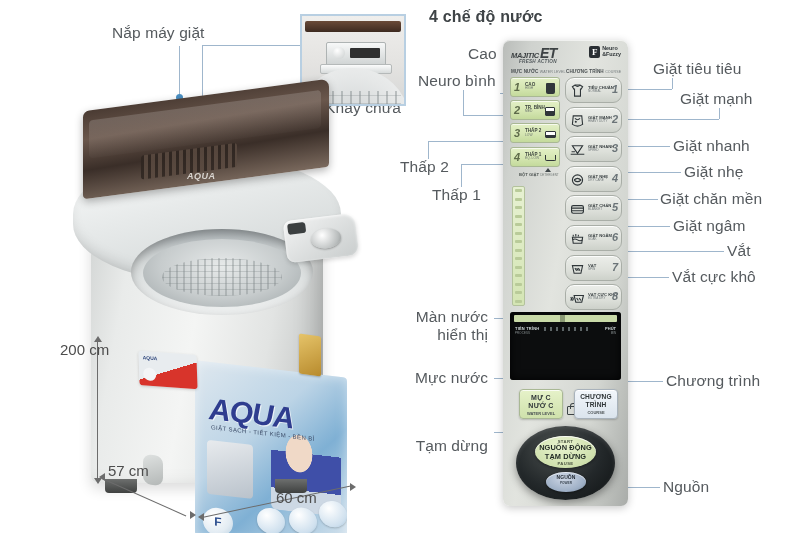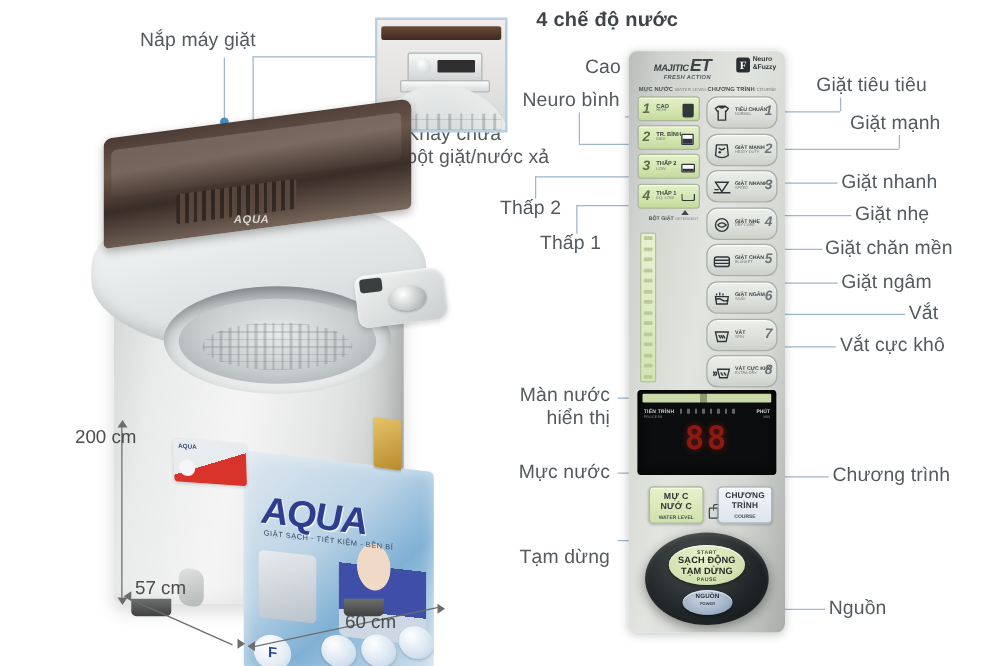--- a/index.html
+++ b/index.html
@@ -232,21 +232,21 @@
   #panel {
     position:absolute; left:503px; top:40px; width:125px; height:466px;
     background:linear-gradient(100deg,#b9bcb9 0%, #cfd2ce 14%, #e2e4df 45%, #d3d6d1 75%, #a9aca9 100%);
     border-radius:7px;
     box-shadow:0 2px 8px rgba(0,0,0,.22), inset 0 1px 0 rgba(255,255,255,.6);
     overflow:hidden;
   }
   .pnl-brandrow{ position:absolute; left:0; top:0; width:100%; height:26px; }
   .brand-left{
     position:absolute; left:8px; top:5px; font-style:italic; font-weight:bold;
-    color:#3d4244; line-height:1;margin-left:12px;
+    color:#3d4244; line-height:1;
   }
   .brand-left .b1{ font-size:7.5px; letter-spacing:-.3px; }
   .brand-left .b2{ font-size:14px; letter-spacing:-.5px; margin-left:1px; }
   .brand-left .b3{ font-size:4.6px; letter-spacing:.3px; color:#50575a; display:block; margin-top:-1px; text-align:right;}
   .brand-right{
     position:absolute; right:7px; top:6px; display:flex; align-items:center; gap:2px;
   }
   .fuzzy-sq{
     width:11px;height:12px;border-radius:2px;background:#2a2f33;color:#fff;
     font-size:9px;font-weight:bold;display:flex;align-items:center;justify-content:center;
@@ -409,21 +409,20 @@
 
 <div class="stage">
 
   <div class="hdr" style="left:429px; top:8px;">4 chế độ nước</div>
 
   <div class="ann" style="left:112px; top:24px;">Nắp máy giặt</div>
   <div class="ld v" style="left:179px; top:46px; height:50px;"></div>
   <div style="position:absolute;left:176px;top:94px;width:7px;height:7px;border-radius:50%;background:#4a90c4;"></div>
 
   <div class="ann" style="left:325px; top:99px;">Khay chứa</div>
-  <div class="ann" style="left:325px; top:117px;">bột giặt/nước xả</div>
   <div class="ld h" style="left:202px; top:45px; width:98px;"></div>
   <div class="ld v" style="left:202px; top:45px; height:86px;"></div>
 
   <div id="inset">
     <div class="bar"></div>
     <div class="tray">
       <div class="knob"></div>
       <div class="slot"></div>
     </div>
     <div class="tray2"></div>
@@ -759,39 +758,38 @@
       <div class="topbar"></div>
       <div class="lbl-l">
         <span>TIẾN TRÌNH</span>
         <span class="en">PROCESS</span>
       </div>
       <div class="dots"></div>
       <div class="lbl-r">
         <span>PHÚT</span>
         <span class="en">MIN</span>
       </div>
-      <div class="seg">88</div>
     </div>
 
     <div class="btn-water">
       <div class="t1">MỰ C</div>
       <div class="t1">NƯỚ C</div>
       <div class="t2">WATER LEVEL</div>
     </div>
     <div class="lock-ic"></div>
     <div class="btn-prog">
       <div class="t1">CHƯƠNG</div>
       <div class="t1">TRÌNH</div>
       <div class="t2">COURSE</div>
     </div>
 
     <div class="dial">
       <div class="btn-start">
         <div class="s0">START</div>
-        <div class="s1">SẠCH ĐỘNG</div>
+        <div class="s1">NGUỒN ĐỘNG</div>
         <div class="s1">TẠM DỪNG</div>
         <div class="s2">PAUSE</div>
       </div>
       <div class="btn-power">
         <div class="p1">NGUỒN</div>
         <div class="p2">POWER</div>
       </div>
     </div>
 
   </div>

